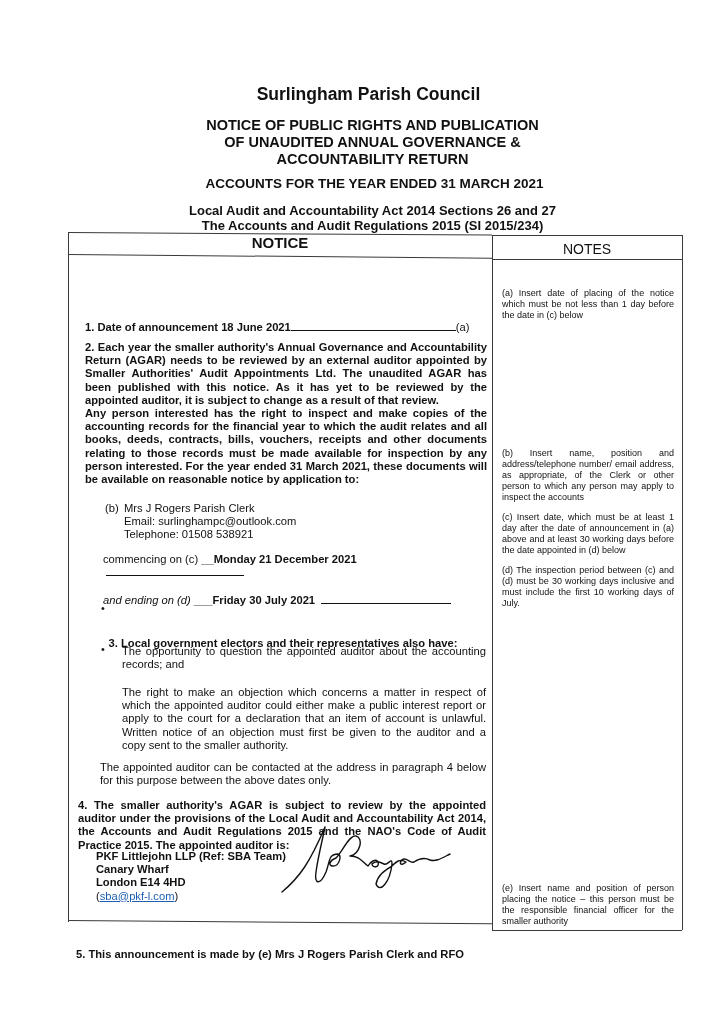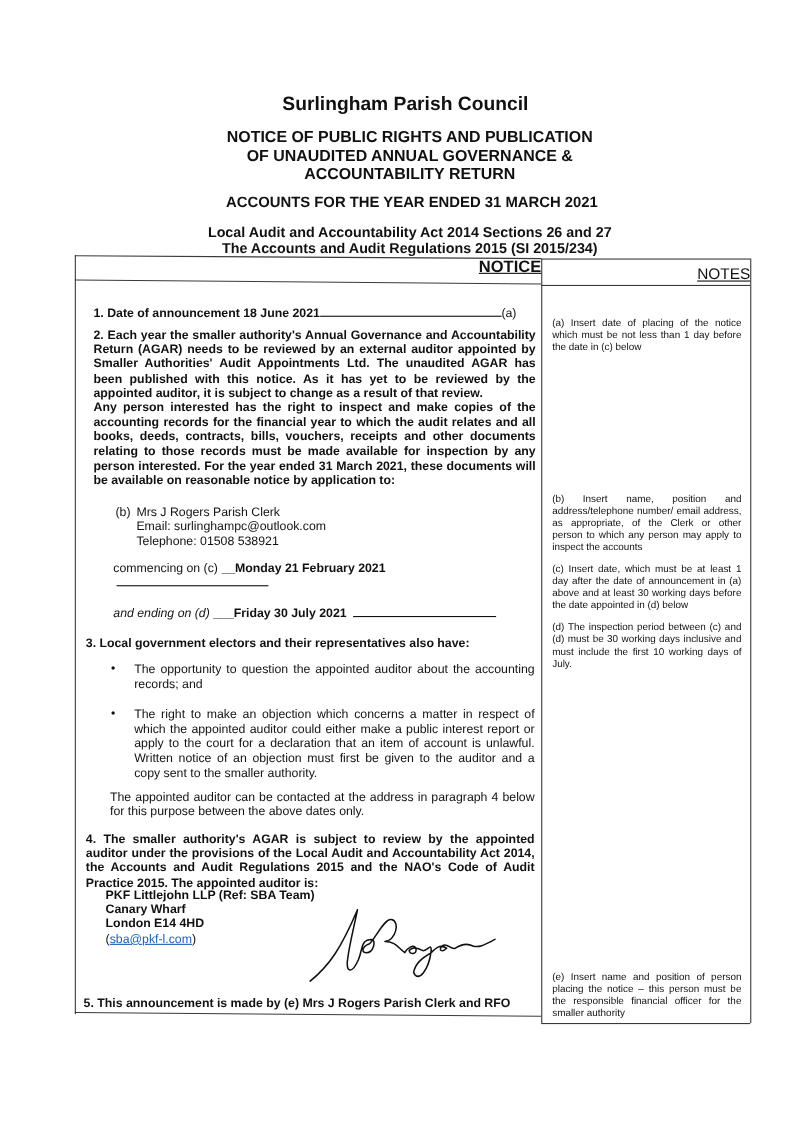--- a/index.html
+++ b/index.html
@@ -10,25 +10,25 @@
   .abs { position: absolute; }
   .center { text-align: center; left: 0; width: 725px; }
   #title { top: 84px; font-size: 17.5px; font-weight: bold; left: 6px; }
   #heading { top: 117px; font-size: 14.5px; font-weight: bold; line-height: 17px; left: 10px; }
   #accounts { top: 176px; font-size: 13.5px; font-weight: bold; left: 12px; }
   #act1 { top: 203px; font-size: 13px; font-weight: bold; left: 10px; }
   #act2 { top: 218px; font-size: 13px; font-weight: bold; left: 10px; }
 
   
   .line { position: absolute; background: #3a3a3a; }
-  .hdr { position: absolute; font-size: 14.5px; text-align: right; text-decoration: underline; }
+  .hdr { position: absolute; font-size: 14.5px; text-align: center; }
   #notice-hdr { left: 68px; width: 424px; top: 234px; font-weight: bold; font-size: 15px; }
   #notes-hdr { left: 492px; width: 190px; top: 241px; font-weight: normal; font-size: 14px; }
 
-  .p { position: absolute; font-size: 11.2px; line-height: 13.2px; text-align: justify; }
+  .p { position: absolute; font-size: 11.2px; line-height: 13.2px; text-align: justify; margin-top: 42px; }
   .b { font-weight: bold; }
   .n { position: absolute; font-size: 9px; line-height: 11px; text-align: justify; left: 502px; width: 172px; }
   .blank { display: inline-block; border-bottom: 1px solid #111; vertical-align: baseline; }
   .bullet { position: absolute; font-size: 11px; }
   a.mail { color: #1f5fb4; text-decoration: underline; }
 </style>
 </head>
 <body>
 
 <div id="title" class="abs center">Surlingham Parish Council</div>
@@ -63,31 +63,31 @@
 
 <div class="p" style="left:105px; top:460px;">(b)</div>
 <div class="p" style="left:124px; top:460px; width:300px; text-align:left;">
   <div>Mrs J Rogers Parish Clerk</div>
   <div>Email: surlinghampc@outlook.com</div>
   <div>Telephone: 01508 538921</div>
 </div>
 
 <div class="p" style="left:103px; top:511px; width:380px; text-align:left;">
   <span>commencing on (c)</span>
-  <span class="b">__Monday 21 February 2021</span>
+  <span class="b">__Monday 21 December 2021</span>
   <span class="blank" style="width:138px; margin-left:3px;"></span>
 </div>
 
 <div class="p" style="left:103px; top:552px; width:380px; text-align:left;">
   <span style="font-style:italic;">and ending on (d)</span>
   <span class="b">___Friday 30 July 2021</span>
   <span class="blank" style="width:130px; margin-left:3px;"></span>
 </div>
 
-<div class="p b" style="left:78px; top:579px; width:410px; text-align:left;">3. Local government electors and their representatives also have:</div>
+<div class="p b" style="left:78px; top:595px; width:410px; text-align:center;">3. Local government electors and their representatives also have:</div>
 
 <div class="bullet" style="left:101px; top:602px;">•</div>
 <div class="p" style="left:122px; top:603px; width:364px;">The opportunity to question the appointed auditor about the accounting records; and</div>
 
 <div class="bullet" style="left:101px; top:643px;">•</div>
 <div class="p" style="left:122px; top:644px; width:364px;">The right to make an objection which concerns a matter in respect of which the appointed auditor could either make a public interest report or apply to the court for a declaration that an item of account is unlawful. Written notice of an objection must first be given to the auditor and a copy sent to the smaller authority.</div>
 
 <div class="p" style="left:100px; top:719px; width:386px;">The appointed auditor can be contacted at the address in paragraph 4 below for this purpose between the above dates only.</div>
 
 <div class="p b" style="left:78px; top:757px; width:408px;">4. The smaller authority's AGAR is subject to review by the appointed auditor under the provisions of the Local Audit and Accountability Act 2014, the Accounts and Audit Regulations 2015 and the NAO's Code of Audit Practice 2015.  The appointed auditor is:</div>

